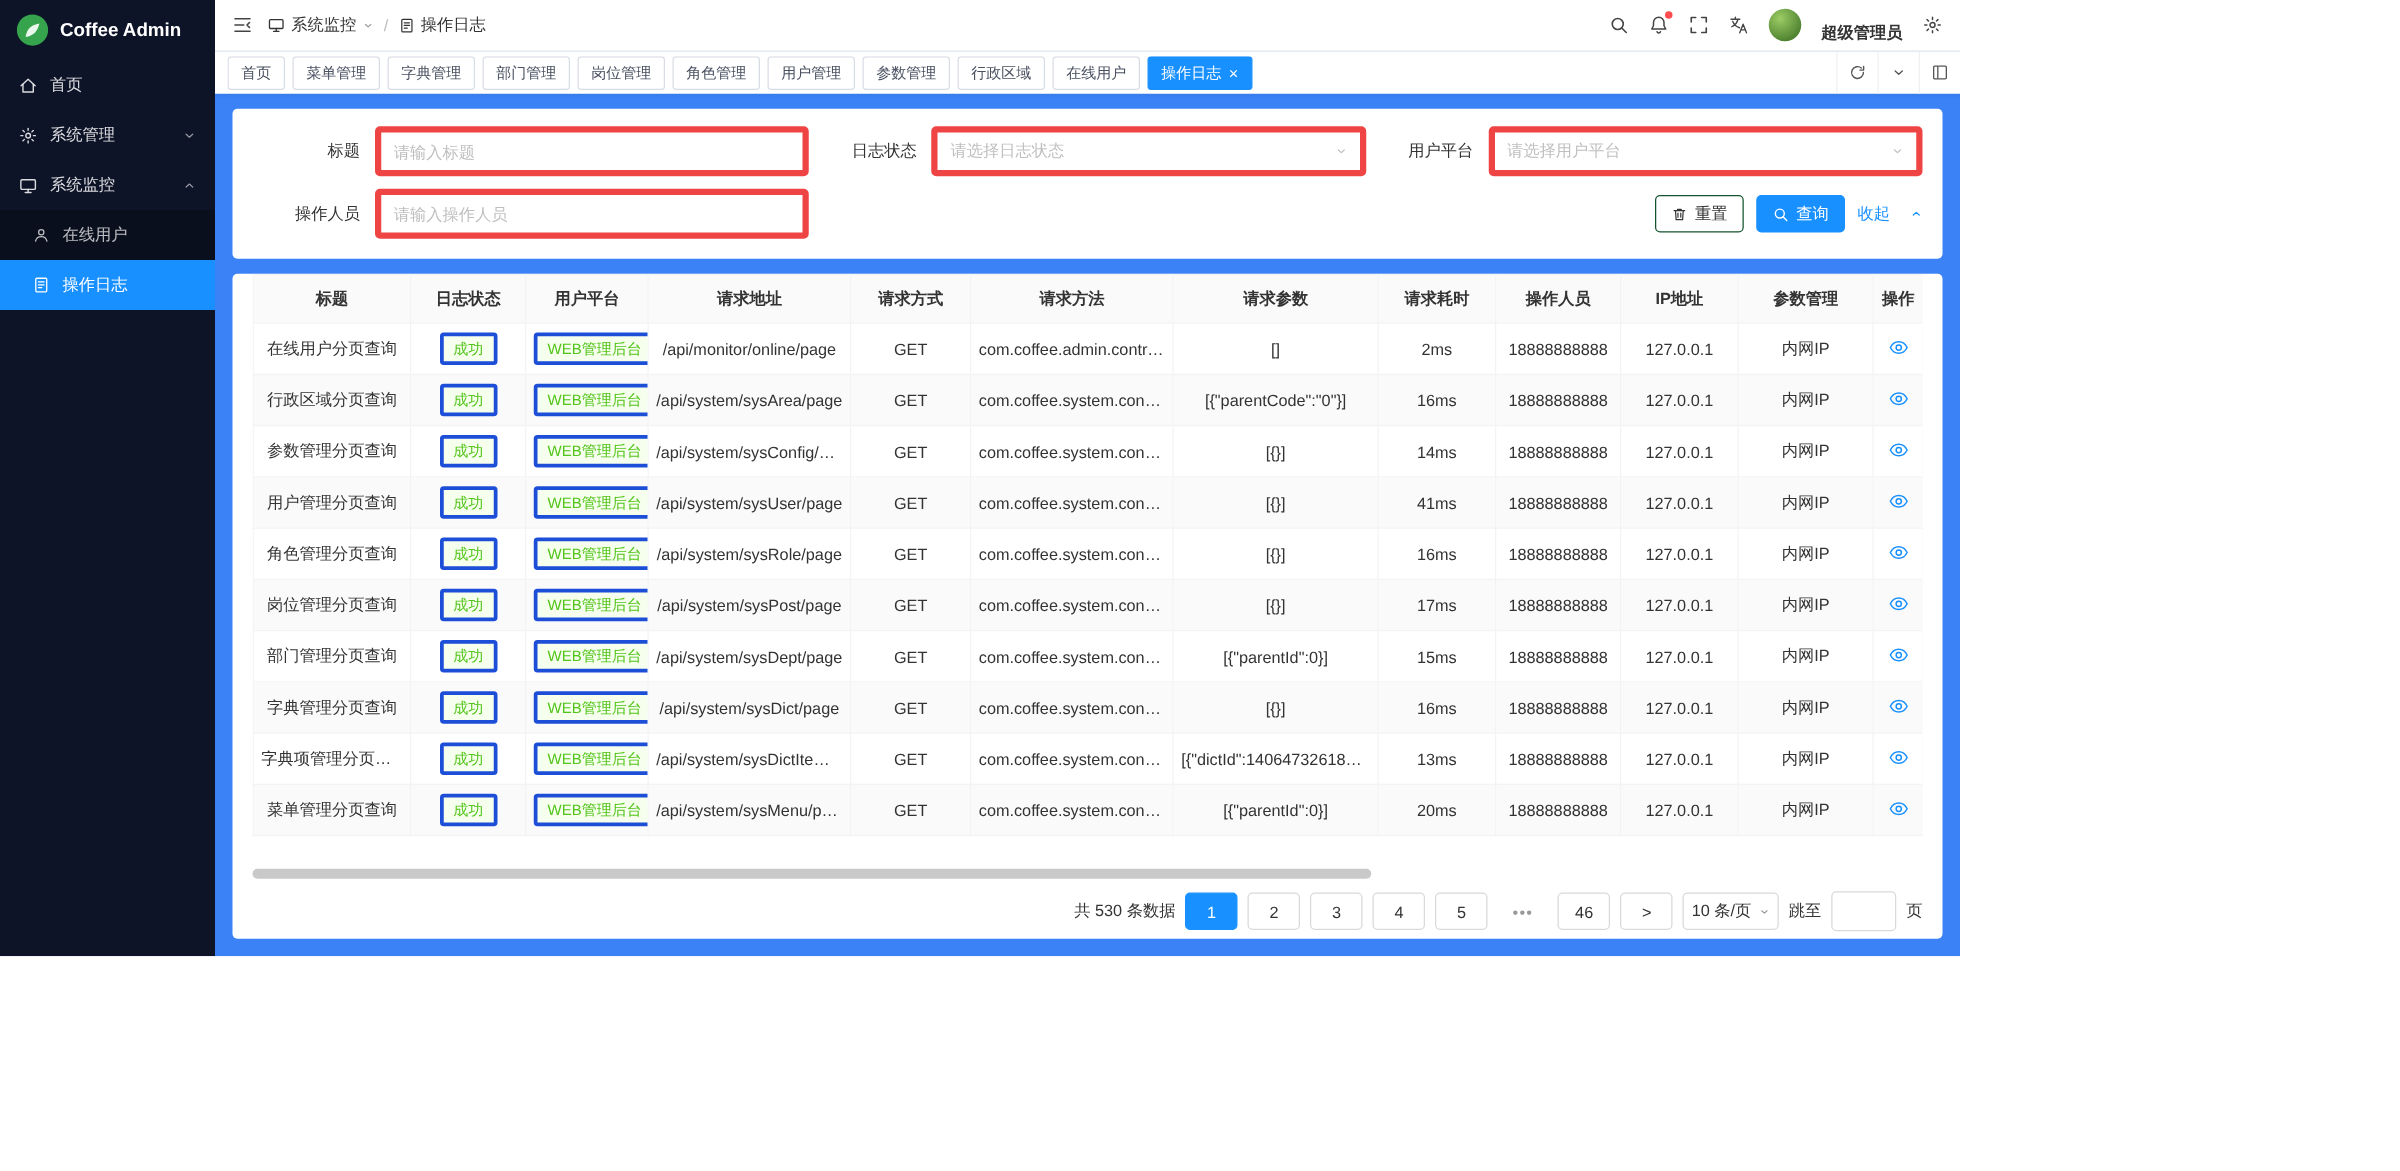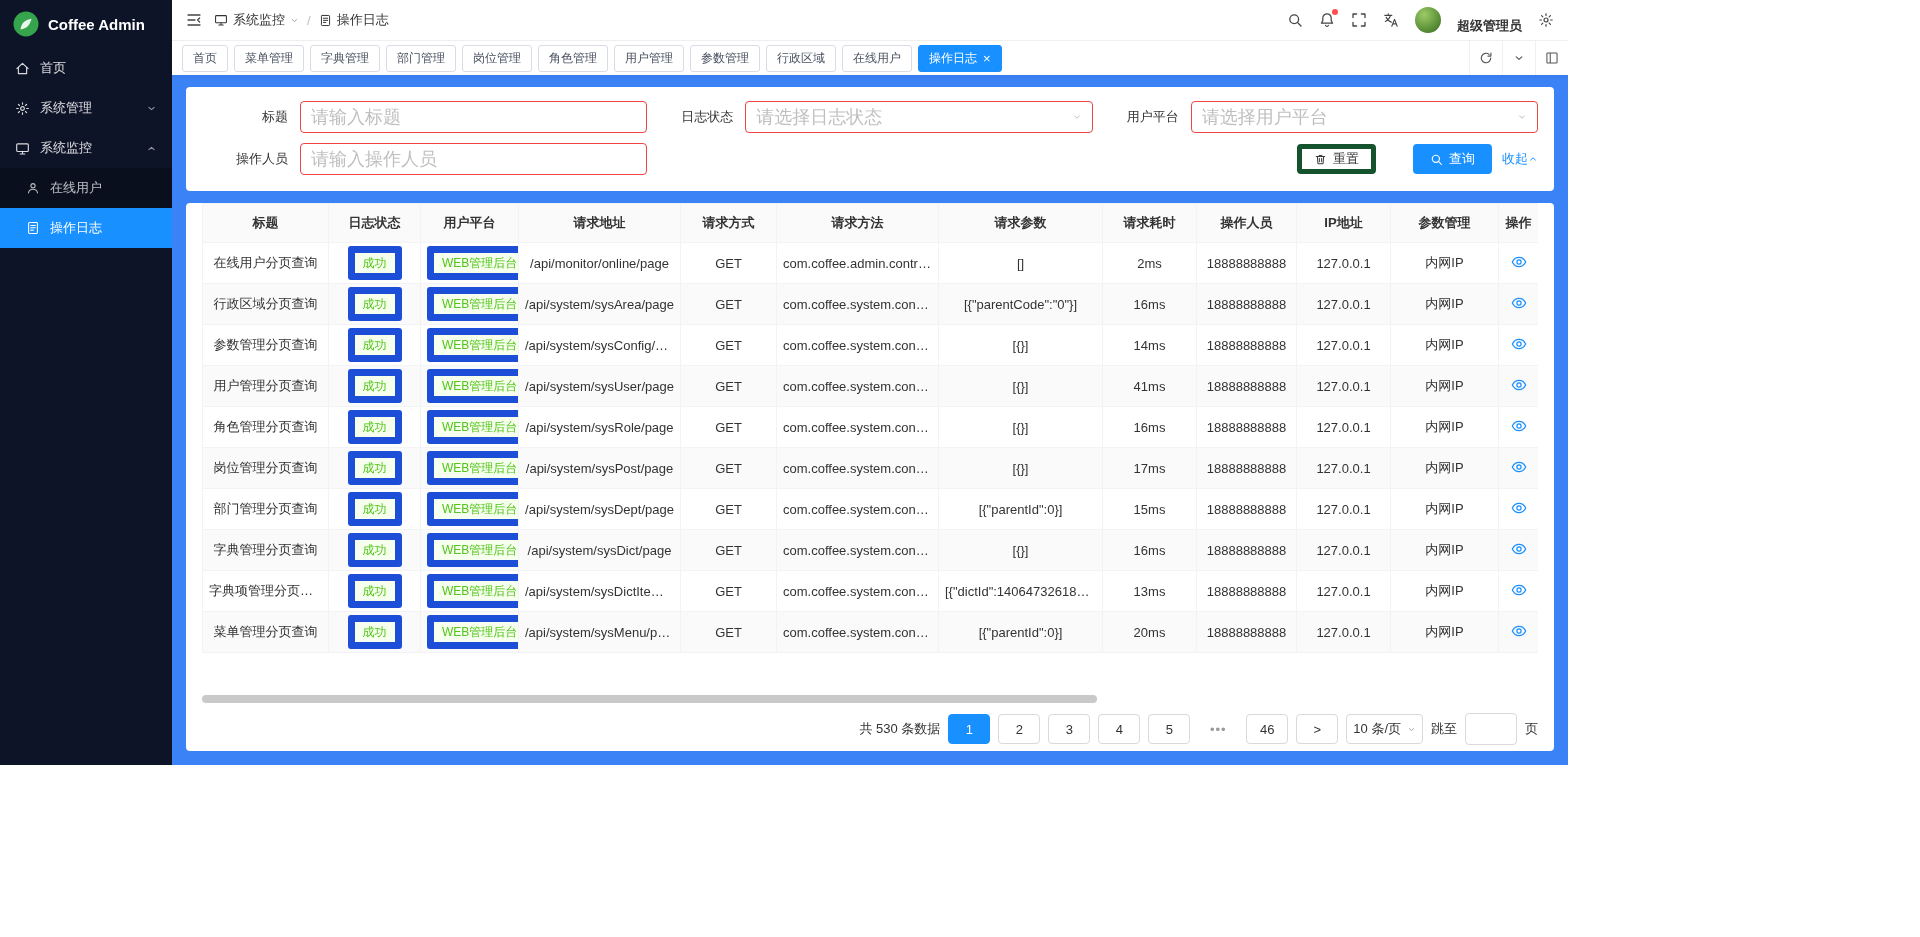--- a/index.html
+++ b/index.html
@@ -36,45 +36,45 @@
   .tab-close{font-size:13px;line-height:1;cursor:pointer;}
   .tab-actions{display:flex;align-items:center;}
   .tab-act{width:32px;height:34px;display:flex;align-items:center;justify-content:center;border-left:1px solid #f0f0f0;color:#555;cursor:pointer;}
 
   
   .content{flex:1;display:flex;flex-direction:column;gap:12px;padding:12px 14px 14px;min-height:0;justify-content:space-between;}
   .filter-card{background:#fff;border-radius:4px;padding:14px 16px 6px;flex:0 0 auto;}
   .f-row{display:flex;margin-bottom:10px;}
   .field{flex:1;display:flex;align-items:center;min-width:0;}
   .field label{flex:0 0 86px;text-align:right;padding-right:12px;color:#333;white-space:nowrap;}
-  .ctrl{flex:1;height:30px;border:1px solid #ef4444;border-radius:4px;background:#fff;display:flex;align-items:center;padding:0 10px;font-size:18px;min-width:0;}
+  .ctrl{flex:1;height:30px;border:5px solid #ef4444;border-radius:4px;background:#fff;display:flex;align-items:center;padding:0 10px;font-size:13px;min-width:0;}
   input.ctrl{outline:none;color:#333;}
   input.ctrl::placeholder{color:#bfbfbf;}
   .select{cursor:pointer;}
   .select .ph{color:#bfbfbf;flex:1;overflow:hidden;white-space:nowrap;font-family:Liberation Serif, serif;}
   .select .chev{color:#bfbfbf;}
   .btn-area{flex:2;display:flex;align-items:center;justify-content:flex-end;gap:10px;}
-  .btn{height:30px;padding:0 12px;border:5px solid #14532d;border-radius:4px;background:#fff;color:#333;font-size:13px;display:inline-flex;align-items:center;gap:6px;cursor:pointer;margin-left:27px;}
+  .btn{height:30px;padding:0 12px;border:1px solid #14532d;border-radius:4px;background:#fff;color:#333;font-size:13px;display:inline-flex;align-items:center;gap:6px;cursor:pointer;}
   .btn.primary{background:#1890ff;border-color:#1890ff;color:#fff;}
-  .link{color:#1890ff;display:inline-flex;align-items:center;gap:0;cursor:pointer;font-size:13px;}
+  .link{color:#1890ff;display:inline-flex;align-items:center;gap:16px;cursor:pointer;font-size:13px;}
 
   
   .table-card{background:#fff;border-radius:4px;flex:1;display:flex;flex-direction:column;padding:0 16px;min-height:0;}
   .table-head{height:46px;display:flex;align-items:center;justify-content:space-between;flex:0 0 auto;}
   .card-title{font-size:15px;color:#333;}
   .card-tools{display:flex;align-items:center;gap:18px;color:#595959;}
   .card-tools .ic{cursor:pointer;}
   .table-zone{flex:1;position:relative;min-height:0;overflow:hidden;}
   table{width:100%;border-collapse:collapse;table-layout:fixed;font-size:13px;}
   th,td{height:40px;padding:0 6px;text-align:center;overflow:hidden;white-space:nowrap;text-overflow:ellipsis;border-right:1px solid #f2f3f5;border-bottom:1px solid #f2f3f5;color:#333;}
   th{background:#fafafa;font-weight:700;height:38px;border-top:1px solid #f2f3f5;}
   th:first-child,td:first-child{border-left:1px solid #f2f3f5;}
   tbody tr:nth-child(even){background:#fafafa;}
   td.action-col,th.action-col{border-left:1px solid #e4e6e8;}
-  .badge{display:inline-block;padding:1px 8px;border:7px solid #1d4ed8;background:#f6ffed;color:#52c41a;border-radius:3px;font-size:12px;line-height:18px;}
+  .badge{display:inline-block;padding:1px 8px;border:3px solid #1d4ed8;background:#f6ffed;color:#52c41a;border-radius:3px;font-size:12px;line-height:18px;}
   .eye{color:#1890ff;cursor:pointer;display:inline-flex;}
   .h-scroll{height:8px;margin:10px 0 4px;flex:0 0 auto;background:transparent;}
   .h-thumb{width:67%;height:8px;background:#c9c9c9;border-radius:4px;cursor:pointer;}
 
   
   .pager{height:44px;display:flex;align-items:center;justify-content:flex-end;gap:8px;color:#333;flex:0 0 auto;}
   .pages{display:flex;align-items:center;gap:8px;}
   .pg{min-width:28px;height:28px;border:1px solid #d9d9d9;border-radius:4px;background:#fff;display:inline-flex;align-items:center;justify-content:center;padding:0 6px;cursor:pointer;color:#333;font-size:13px;}
   .pg.active{background:#1890ff;border-color:#1890ff;color:#fff;}
   .pg.ell{border:none;background:transparent;color:#999;letter-spacing:1px;}

